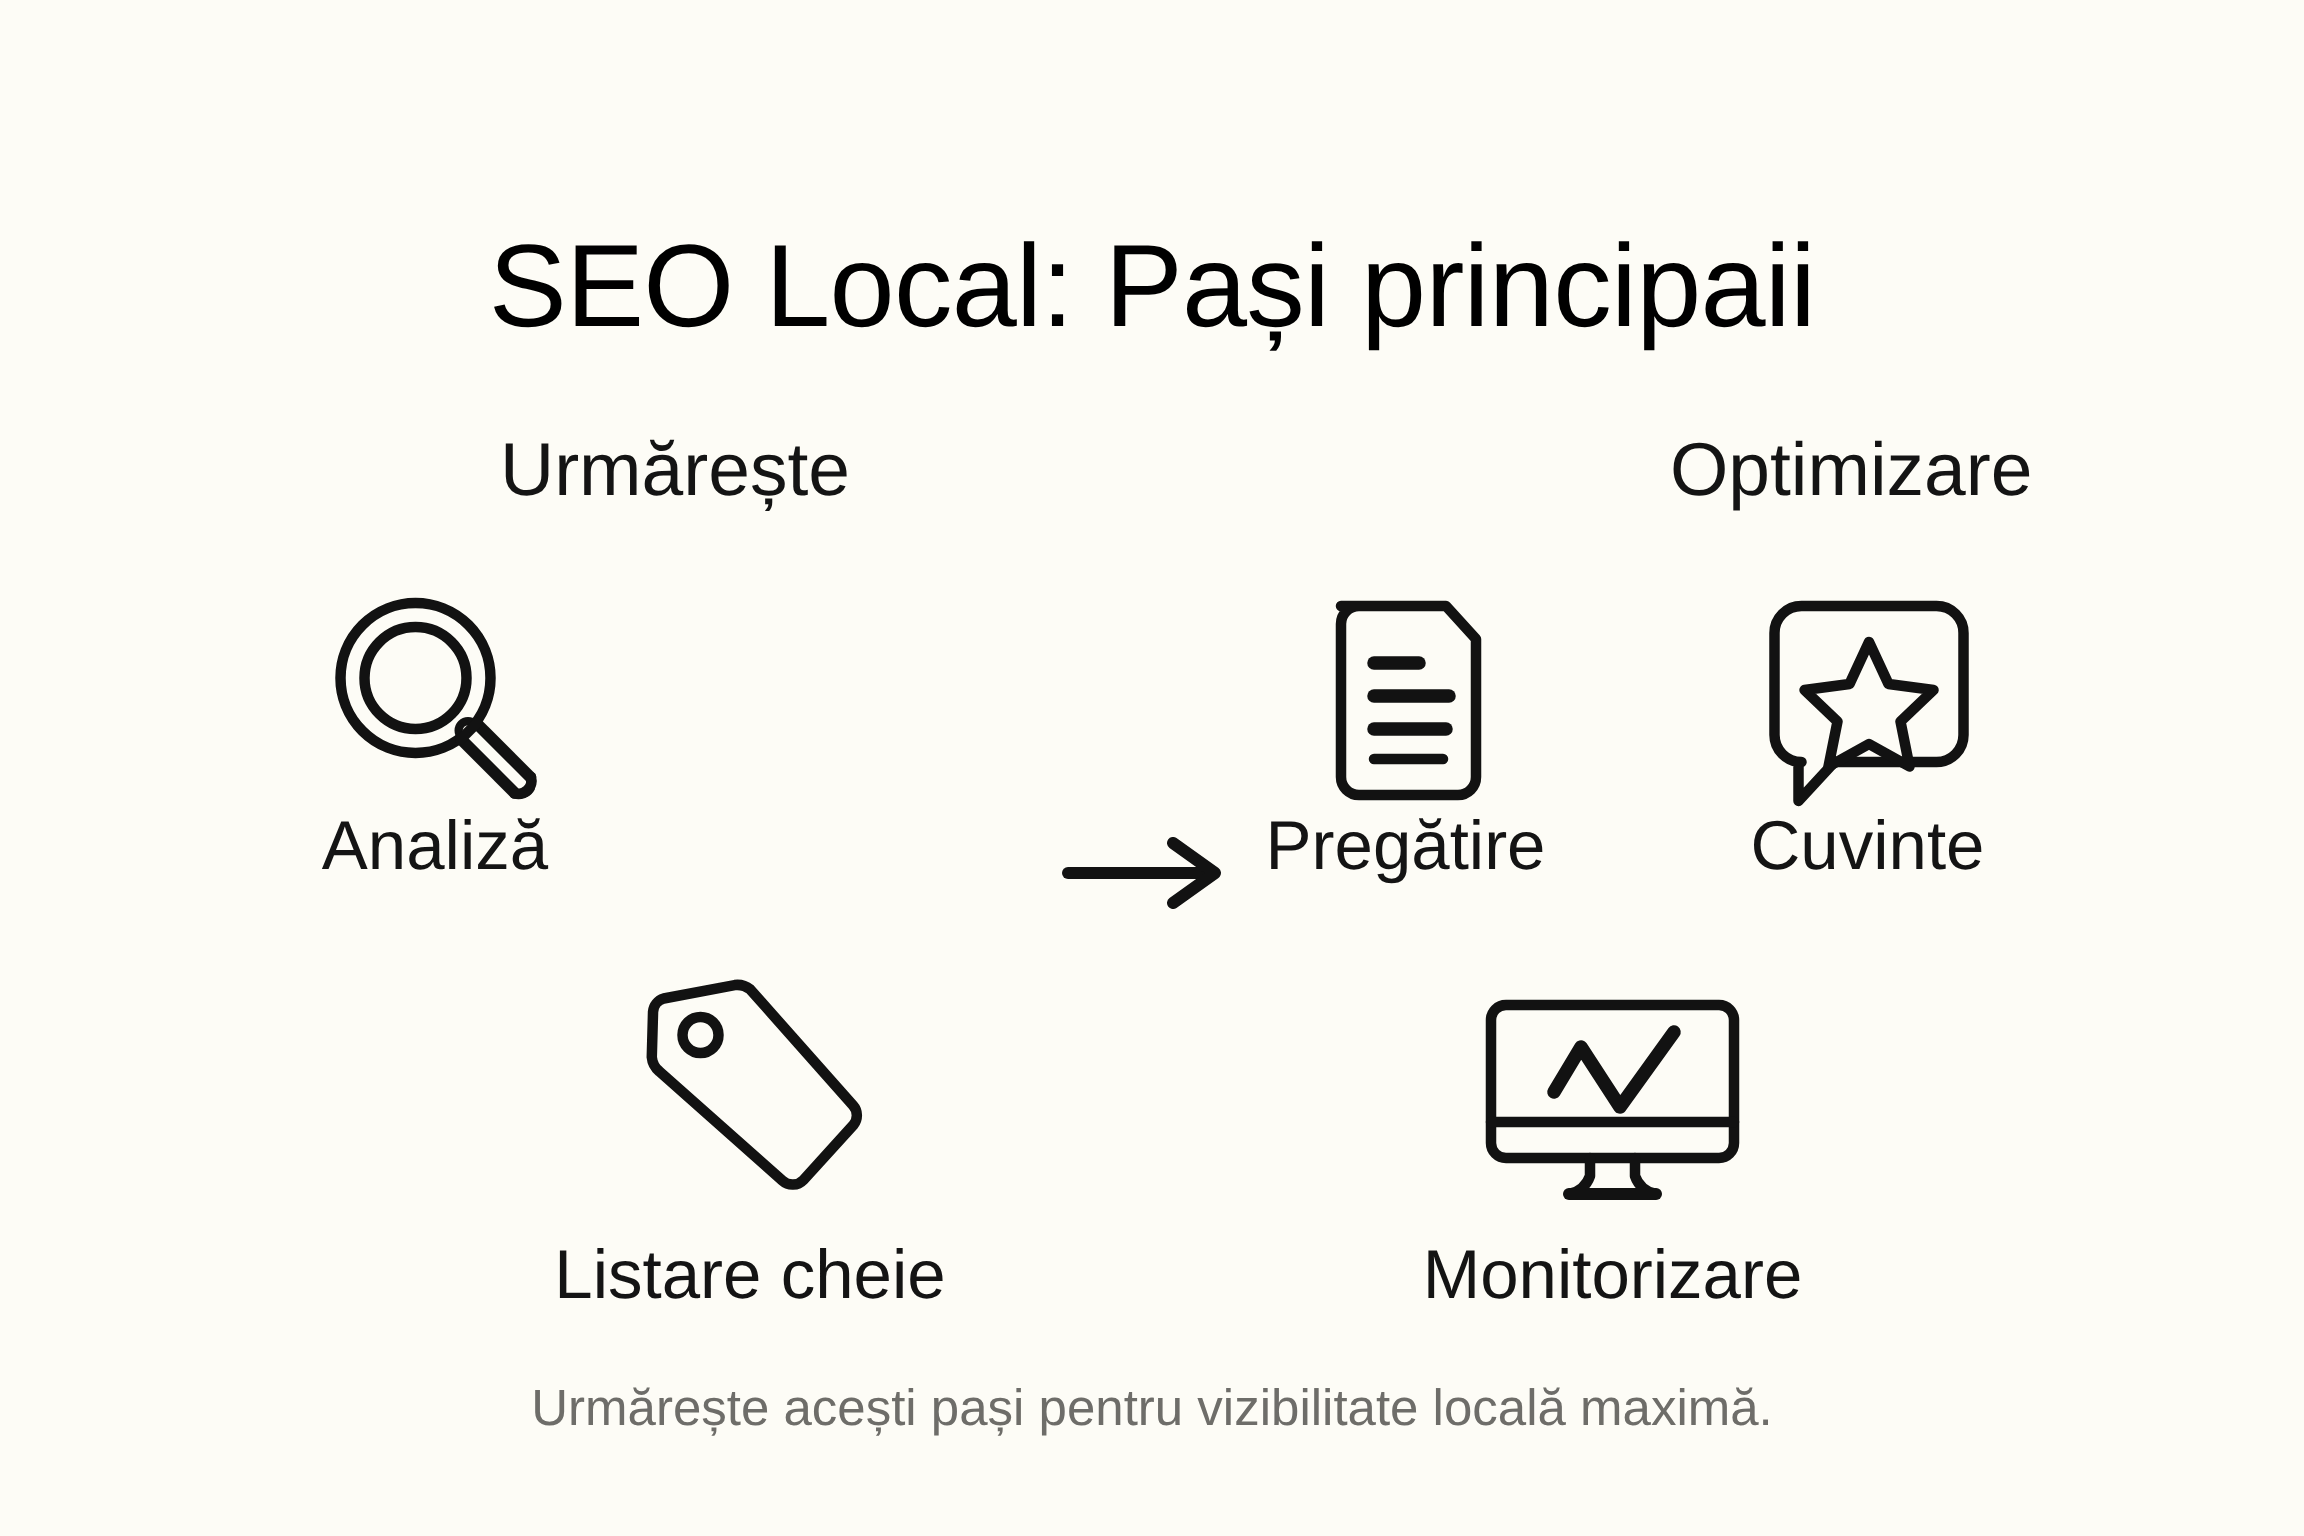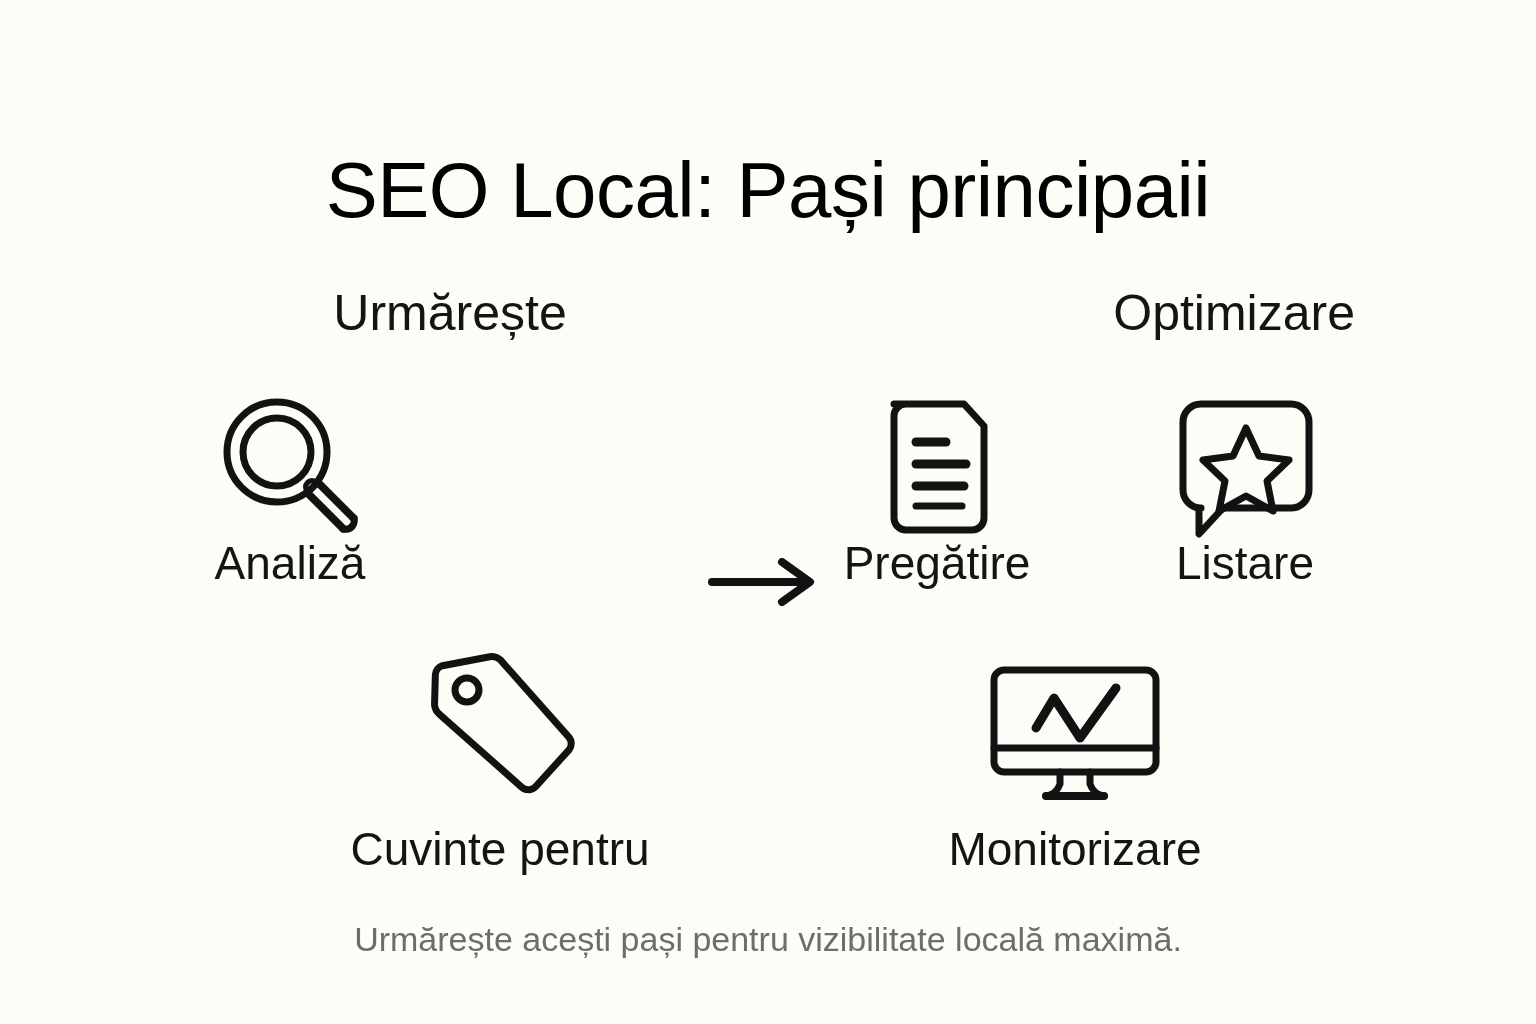--- a/index.html
+++ b/index.html
@@ -155,31 +155,31 @@
     <div class="step-label">Pregătire</div>
   </div>
 
   <div class="step" id="step-recenzii">
     <div class="icon-wrap">
       <svg width="160" height="150" viewBox="0 0 160 150" fill="none" stroke="#121212" stroke-width="7" stroke-linecap="round" stroke-linejoin="round">
         <path d="M18 32 a18 18 0 0 1 18 -18 L126 14 a18 18 0 0 1 18 18 L144 100 a18 18 0 0 1 -18 18 L58 118 L34 144 L34 118 L36 118 a18 18 0 0 1 -18 -18 Z"></path>
         <path d="M81 38 L94 66 L124 70 L102 91 L108 121 L81 106 L54 121 L60 91 L38 70 L68 66 Z"></path>
       </svg>
     </div>
-    <div class="step-label">Listare</div>
+    <div class="step-label">Cuvinte</div>
   </div>
 
   <div class="step" id="step-cuvinte">
     <div class="icon-wrap">
       <svg width="170" height="150" viewBox="0 0 170 150" fill="none" stroke="#121212" stroke-width="7" stroke-linecap="round" stroke-linejoin="round">
         <path d="M26 18 a10 10 0 0 1 8 -8 L82 6 a14 14 0 0 1 10 4 L152 94 a10 10 0 0 1 -1 13 L114 140 a10 10 0 0 1 -14 -1 L26 58 a14 14 0 0 1 -4 -10 Z" transform="rotate(-6 85 75)"></path>
         <circle cx="52" cy="40" r="12"></circle>
       </svg>
     </div>
-    <div class="step-label">Cuvinte pentru</div>
+    <div class="step-label">Listare cheie</div>
   </div>
 
   <div class="step" id="step-monitor">
     <div class="icon-wrap">
       <svg width="190" height="140" viewBox="0 0 190 140" fill="none" stroke="#121212" stroke-width="7" stroke-linecap="round" stroke-linejoin="round">
         <rect x="14" y="10" width="162" height="102" rx="10"></rect>
         <path d="M14 88 L176 88"></path>
         <path d="M56 68 L74 38 L100 78 L136 28" stroke-width="9"></path>
         <path d="M80 112 L80 124 a18 18 0 0 1 -14 12 L124 136 a18 18 0 0 1 -14 -12 L110 112"></path>
         <path d="M66 136 L124 136" stroke-width="8"></path>

